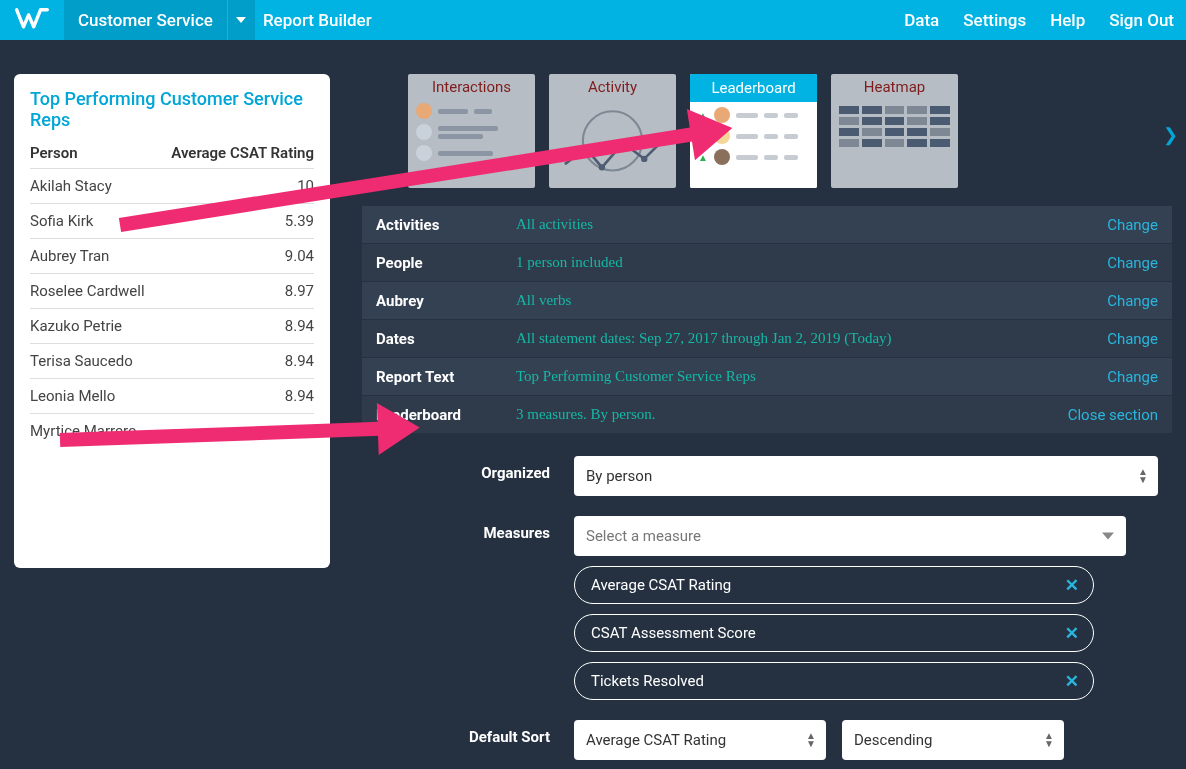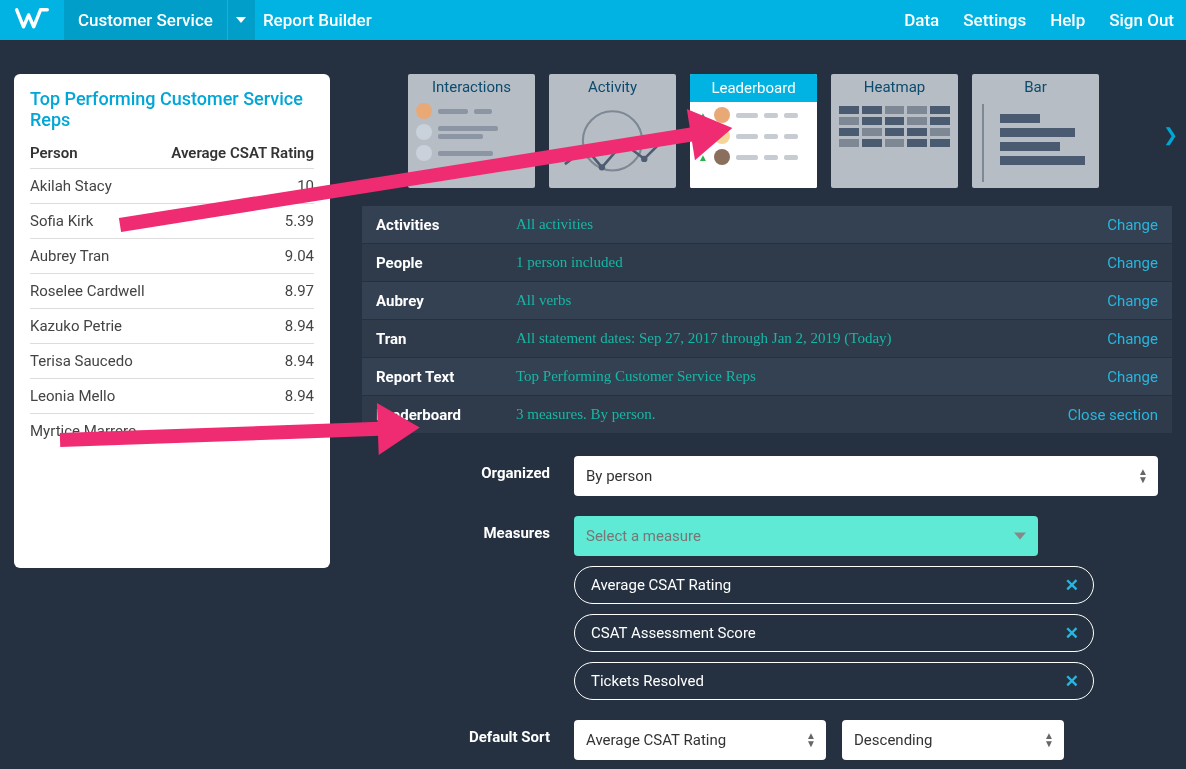--- a/index.html
+++ b/index.html
@@ -86,21 +86,21 @@
   .viz-card {
     width:127px; height:114px;
     background:#b7bdc4;
     border-radius:2px;
     display:flex; flex-direction:column;
     cursor:pointer;
     overflow:hidden;
   }
   .viz-card-title {
     text-align:center; font-size:15px; padding:4px 0 2px;
-    color:#0c4a6e;
+    color:#7f1d1d;
   }
   .viz-card.selected { background:#fff; }
   .viz-card.selected .viz-card-title { background:#00b3e3; color:#fff; padding:5px 0;}
   .viz-body { flex:1; position:relative; }
   .viz-next {
     position:absolute; right:-6px; top:50px;
     color:#00a6d6; cursor:pointer; font-size:18px;
   }
 
   
@@ -135,22 +135,22 @@
     position:relative;
     cursor:pointer;
     border:none;
   }
   .select-box .updown {
     position:absolute; right:10px; top:50%; transform:translateY(-50%);
     font-size:10px; color:#666; line-height:8px;
   }
 
   .dropdown-box {
-    width:464px; height:40px;
-    background:#5eead4; color:#777;
+    width:552px; height:40px;
+    background:#ffffff; color:#777;
     border-radius:4px;
     display:flex; align-items:center;
     padding:0 12px;
     font-size:15px;
     position:relative;
     cursor:pointer;
   }
   .dropdown-box .caret {
     position:absolute; right:12px; top:50%; transform:translateY(-50%);
     width:0;height:0;border-left:6px solid transparent;border-right:6px solid transparent;border-top:7px solid #888;
@@ -365,29 +365,20 @@
               <div style="height:8px;background:#7d8894"></div>
             <div style="height:8px;background:#7d8894"></div>
               <div style="height:8px;background:#4a5a70"></div>
               <div style="height:8px;background:#7d8894"></div>
               <div style="height:8px;background:#4a5a70"></div>
               <div style="height:8px;background:#4a5a70"></div>
           </div>
         </div>
       </div>
 
-      <div class="viz-card">
-        <div class="viz-card-title">Bar</div>
-        <div class="viz-body" style="padding:10px 10px 10px 16px;border-left:2px solid #7d8894;margin:6px 10px;">
-          <div style="height:9px;background:#4a5a70;width:40px;margin-bottom:5px;"></div>
-          <div style="height:9px;background:#4a5a70;width:75px;margin-bottom:5px;"></div>
-          <div style="height:9px;background:#4a5a70;width:60px;margin-bottom:5px;"></div>
-          <div style="height:9px;background:#4a5a70;width:85px;"></div>
-        </div>
-      </div>
       <div class="viz-next">
         <span>❯</span>
       </div>
     </div>
 
     <div class="settings">
       <div class="settings-row">
         <div class="settings-label">Activities</div>
         <div class="settings-value">All activities</div>
         <div class="settings-change">Change</div>
@@ -396,21 +387,21 @@
         <div class="settings-label">People</div>
         <div class="settings-value">1 person included</div>
         <div class="settings-change">Change</div>
       </div>
       <div class="settings-row">
         <div class="settings-label">Aubrey</div>
         <div class="settings-value">All verbs</div>
         <div class="settings-change">Change</div>
       </div>
       <div class="settings-row">
-        <div class="settings-label">Tran</div>
+        <div class="settings-label">Dates</div>
         <div class="settings-value">All statement dates: Sep 27, 2017 through Jan 2, 2019 (Today)</div>
         <div class="settings-change">Change</div>
       </div>
       <div class="settings-row">
         <div class="settings-label">Report Text</div>
         <div class="settings-value">Top Performing Customer Service Reps</div>
         <div class="settings-change">Change</div>
       </div>
       <div class="settings-row">
         <div class="settings-label">Leaderboard</div>

